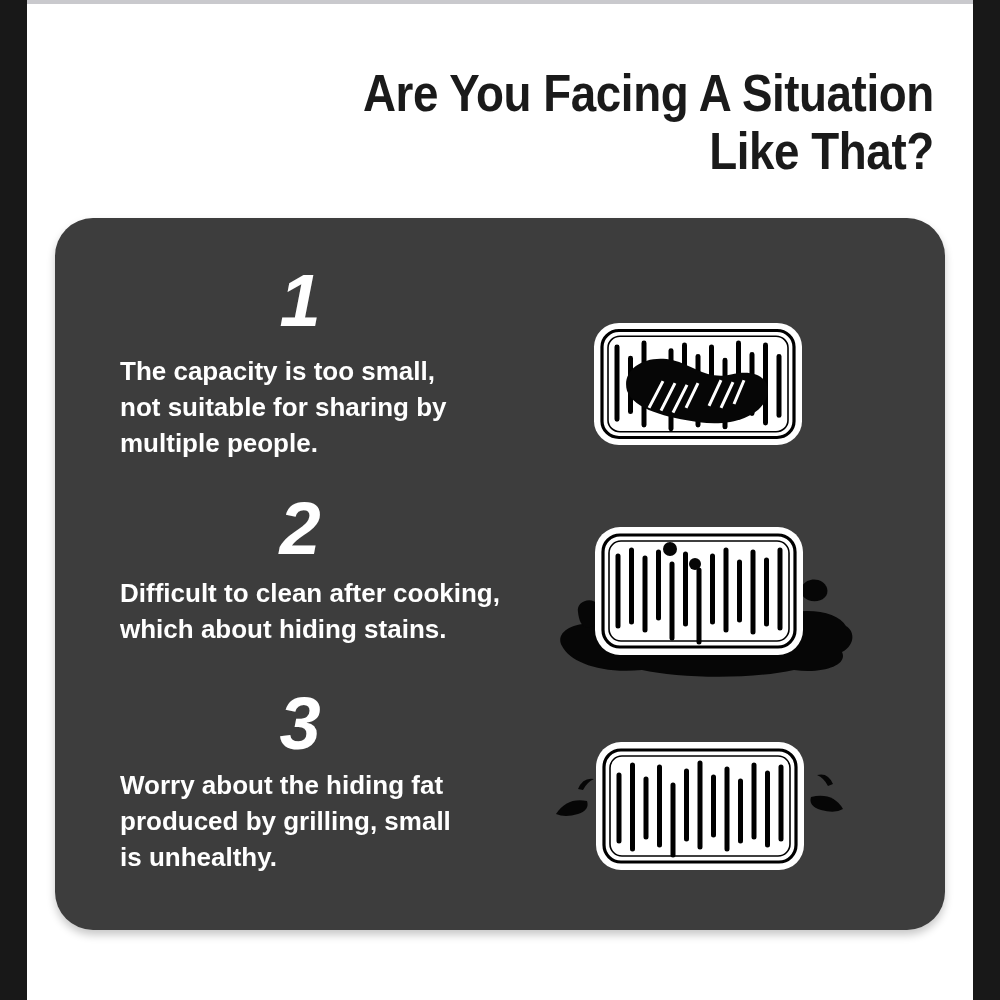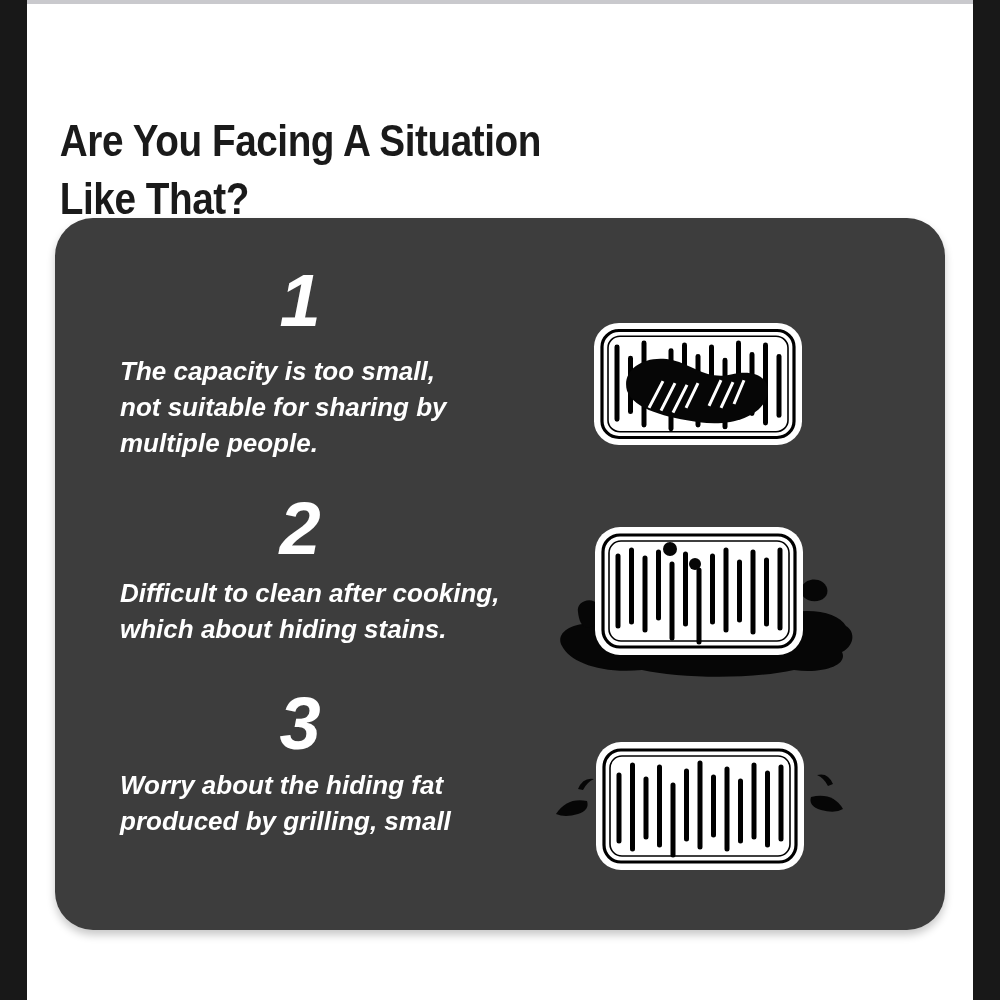--- a/index.html
+++ b/index.html
@@ -14,26 +14,25 @@
   .side-bar {
     position:absolute; top:0; width:27px; height:1000px; background:#181818;
   }
   .side-bar.left { left:0; }
   .side-bar.right { right:0; }
   .top-strip {
     position:absolute; left:27px; right:27px; top:0; height:4px; background:#c9c9cd;
   }
   .heading {
     position:absolute; left:27px; right:27px; top:64px;
-    text-align:left;
+    text-align:right;
     color:#1a1a1a;
     font-weight:bold;
-    font-size:44px; line-height:58px;
+    font-size:52px; line-height:58px;
     letter-spacing:-0.5px;
-    margin-top:48px;
   }
   .heading .squeeze {
     display:inline-block;
     transform:scaleX(0.88);
     transform-origin:50% 50%;
   }
   .panel {
     position:absolute; left:55px; top:218px; width:890px; height:712px;
     background:#3d3d3d;
     border-radius:38px;
@@ -45,21 +44,21 @@
     color:#ffffff;
     font-style:italic; font-weight:bold;
     font-size:74px; line-height:74px;
   }
   .num.n1 { top:46px; }
   .num.n2 { top:274px; }
   .num.n3 { top:469px; }
   .desc {
     position:absolute; left:65px; width:470px;
     color:#ffffff;
-    font-style:italic; font-weight:bold;
+    font-weight:bold;
     font-size:26px; line-height:36px;
   }
   .desc.d1 { top:135px; }
   .desc.d2 { top:357px; }
   .desc.d3 { top:549px; }
   .desc .ln { white-space:nowrap; }
   .illus { position:absolute; }
   .illus.i1 { left:538px; top:104px; width:210px; height:124px; }
   .illus.i2 { left:495px; top:302px; width:330px; height:175px; }
   .illus.i3 { left:490px; top:517px; width:315px; height:140px; }
@@ -119,20 +118,21 @@
         <circle cx="76" cy="23" r="7" fill="#060606"></circle>
         <circle cx="101" cy="38" r="6" fill="#060606"></circle>
       </g>
     </svg>
   </div>
 
   <div class="num n3">3</div>
   <div class="desc d3">
     <div class="ln">Worry about the hiding fat</div>
     <div class="ln">produced by grilling, small</div>
+    <div class="ln">is unhealthy.</div>
   </div>
   <div class="illus i3">
     <svg viewBox="0 0 315 140" preserveAspectRatio="none">
       <path fill="#060606" d="M33,54 Q38,42 49,44 Q42,47 38,55 Z"></path>
       <path fill="#060606" d="M11,79 Q22,62 42,66 Q45,75 33,79 Q20,83 11,79 Z"></path>
       <path fill="#060606" d="M288,49 Q283,37 272,40 Q279,43 283,51 Z"></path>
       <path fill="#060606" d="M298,74 Q288,57 266,62 Q263,71 276,75 Q290,79 298,74 Z"></path>
       <g transform="translate(50,6)">
         <use href="#panframe"></use>
         <path stroke="#000000" stroke-width="5" stroke-linecap="round" fill="none" d="M24,34 V100 M37.5,24 V108 M51,38 V96 M64.5,26 V104 M78,44 V114 M91.5,30 V98 M105,22 V106 M118.5,36 V94 M132,28 V108 M145.5,40 V100 M159,24 V96 M172.5,32 V104 M186,26 V98"></path>

